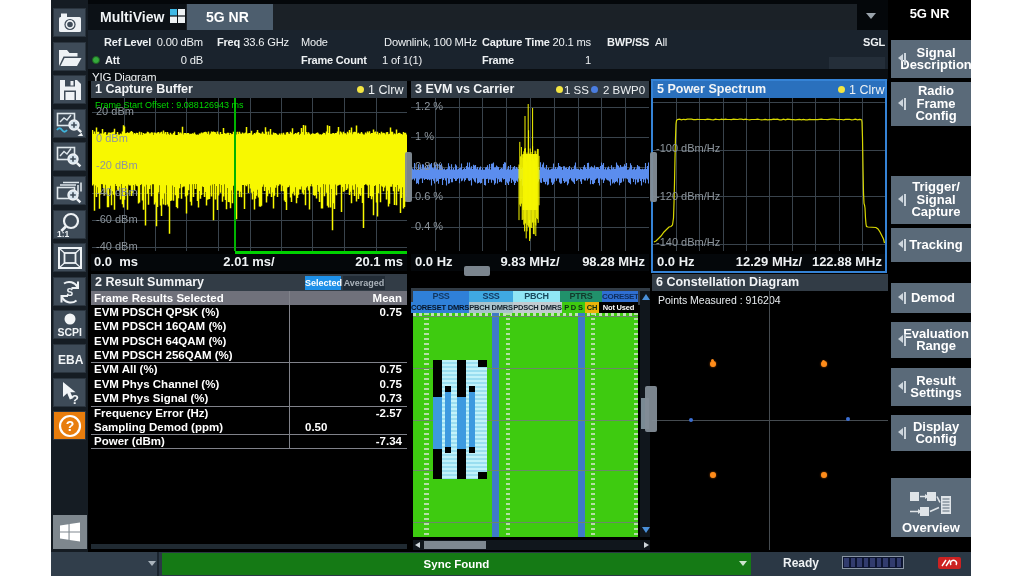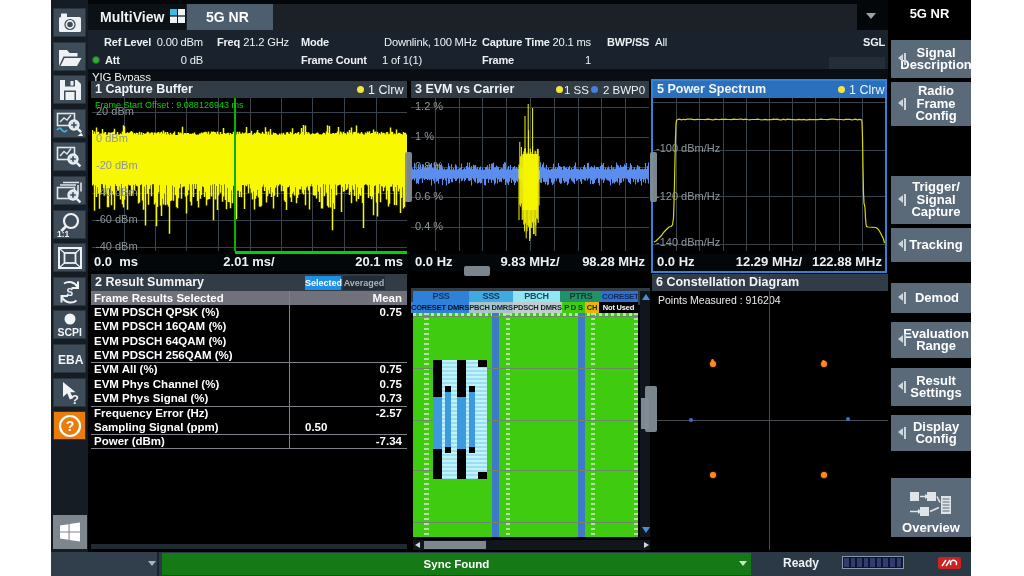--- a/index.html
+++ b/index.html
@@ -137,31 +137,31 @@
       <rect x="8" y="7.6" width="7" height="6.4" fill="#eef2f4"></rect>
     </svg></div>
 <div class="abs b" style="left:187px;top:4px;width:86px;height:26px;background:#4d5e6e;color:#fff;font-size:14px;line-height:26px;padding-left:19px">5G NR</div>
 <div class="abs" style="left:866px;top:13px;width:0;height:0;border-left:5px solid transparent;border-right:5px solid transparent;border-top:6px solid #9aa3ab"></div>
 
 <div class="abs" style="left:88px;top:30px;width:800px;height:39px;background:#1a232d"></div>
 <div class="abs" style="left:88px;top:69px;width:800px;height:12px;background:#0a0e12"></div>
 <div class="abs" style="left:829px;top:57px;width:56px;height:12px;background:#242e39"></div>
 <div class="abs" style="left:104px;top:33px;color:#eef1f3;font-size:11.5px;line-height:18px;height:18px;white-space:nowrap;letter-spacing:-0.2px;font-weight:bold;font-size:11px;">Ref Level</div>
 <div class="abs" style="left:217px;top:33px;color:#eef1f3;font-size:11.5px;line-height:18px;height:18px;white-space:nowrap;letter-spacing:-0.2px;font-weight:bold;font-size:11px;">Freq</div>
-<div class="abs" style="left:301px;top:33px;color:#eef1f3;font-size:11.5px;line-height:18px;height:18px;white-space:nowrap;letter-spacing:-0.2px;font-weight:bold;font-size:11px;">Mode</div>
+<div class="abs" style="left:301px;top:33px;color:#eef1f3;font-size:11.5px;line-height:18px;height:18px;white-space:nowrap;letter-spacing:-0.2px;font-weight:normal;font-size:11px;">Mode</div>
 <div class="abs" style="left:482px;top:33px;color:#eef1f3;font-size:11.5px;line-height:18px;height:18px;white-space:nowrap;letter-spacing:-0.2px;font-weight:bold;font-size:11px;">Capture Time</div>
 <div class="abs" style="left:607px;top:33px;color:#eef1f3;font-size:11.5px;line-height:18px;height:18px;white-space:nowrap;letter-spacing:-0.2px;font-weight:bold;font-size:11px;">BWP/SS</div>
 <div class="abs" style="left:863px;top:33px;color:#eef1f3;font-size:11.5px;line-height:18px;height:18px;white-space:nowrap;letter-spacing:-0.2px;font-weight:bold;font-size:11px;">SGL</div>
 <div class="abs" style="left:105px;top:51px;color:#eef1f3;font-size:11.5px;line-height:18px;height:18px;white-space:nowrap;letter-spacing:-0.2px;font-weight:bold;font-size:11px;">Att</div>
 <div class="abs" style="left:301px;top:51px;color:#eef1f3;font-size:11.5px;line-height:18px;height:18px;white-space:nowrap;letter-spacing:-0.2px;font-weight:bold;font-size:11px;">Frame Count</div>
 <div class="abs" style="left:482px;top:51px;color:#eef1f3;font-size:11.5px;line-height:18px;height:18px;white-space:nowrap;letter-spacing:-0.2px;font-weight:bold;font-size:11px;">Frame</div>
-<div class="abs" style="left:92px;top:68px;color:#eef1f3;font-size:11.5px;line-height:18px;height:18px;white-space:nowrap;letter-spacing:-0.2px;font-weight:normal;">YIG Bypass</div>
+<div class="abs" style="left:92px;top:68px;color:#eef1f3;font-size:11.5px;line-height:18px;height:18px;white-space:nowrap;letter-spacing:-0.2px;font-weight:normal;">YIG Diagram</div>
 <div class="abs" style="left:655px;top:33px;color:#eef1f3;font-size:11.5px;line-height:18px;height:18px;white-space:nowrap;letter-spacing:-0.2px;font-weight:normal;">All</div>
 <div class="abs" style="left:53px;top:33px;width:150px;text-align:right;color:#eef1f3;font-size:11.5px;line-height:18px;height:18px;white-space:nowrap;letter-spacing:-0.2px;font-weight:normal;font-size:11.2px">0.00 dBm</div>
-<div class="abs" style="left:139px;top:33px;width:150px;text-align:right;color:#eef1f3;font-size:11.5px;line-height:18px;height:18px;white-space:nowrap;letter-spacing:-0.2px;font-weight:normal;font-size:11.2px">21.2 GHz</div>
+<div class="abs" style="left:139px;top:33px;width:150px;text-align:right;color:#eef1f3;font-size:11.5px;line-height:18px;height:18px;white-space:nowrap;letter-spacing:-0.2px;font-weight:normal;font-size:11.2px">33.6 GHz</div>
 <div class="abs" style="left:327px;top:33px;width:150px;text-align:right;color:#eef1f3;font-size:11.5px;line-height:18px;height:18px;white-space:nowrap;letter-spacing:-0.2px;font-weight:normal;font-size:11.2px">Downlink, 100 MHz</div>
 <div class="abs" style="left:441px;top:33px;width:150px;text-align:right;color:#eef1f3;font-size:11.5px;line-height:18px;height:18px;white-space:nowrap;letter-spacing:-0.2px;font-weight:normal;font-size:11.2px">20.1 ms</div>
 <div class="abs" style="left:53px;top:51px;width:150px;text-align:right;color:#eef1f3;font-size:11.5px;line-height:18px;height:18px;white-space:nowrap;letter-spacing:-0.2px;font-weight:normal;font-size:11.2px">0 dB</div>
 <div class="abs" style="left:327px;top:51px;width:150px;text-align:center;color:#eef1f3;font-size:11.5px;line-height:18px;height:18px;white-space:nowrap;letter-spacing:-0.2px;font-weight:normal;font-size:11.2px">1 of 1(1)</div>
 <div class="abs" style="left:441px;top:51px;width:150px;text-align:right;color:#eef1f3;font-size:11.5px;line-height:18px;height:18px;white-space:nowrap;letter-spacing:-0.2px;font-weight:normal;font-size:11.2px">1</div>
 <div class="abs" style="left:92px;top:56px;width:8px;height:8px;border-radius:50%;background:#35aa3c;border:1px solid #1d6322"></div>
 
 <div class="hdr" style="left:91px;top:81px;width:316px">1 Capture Buffer</div>
 <div class="dot" style="left:357px;top:86px;background:#f4e642;width:7px;height:7px"></div>
 <div class="abs" style="left:368px;top:82px;color:#eef1f3;font-size:12.5px;line-height:16px">1 Clrw</div>
@@ -271,21 +271,21 @@
 <div class="row" style="left:94px;top:333.7px">EVM PDSCH 64QAM (%)</div>
 <div class="row" style="left:94px;top:348.1px">EVM PDSCH 256QAM (%)</div>
 <div class="row" style="left:94px;top:362.4px">EVM All (%)</div>
 <div class="row" style="left:305px;top:362.4px;width:97px;text-align:right">0.75</div>
 <div class="row" style="left:94px;top:376.8px">EVM Phys Channel (%)</div>
 <div class="row" style="left:305px;top:376.8px;width:97px;text-align:right">0.75</div>
 <div class="row" style="left:94px;top:391.1px">EVM Phys Signal (%)</div>
 <div class="row" style="left:305px;top:391.1px;width:97px;text-align:right">0.73</div>
 <div class="row" style="left:94px;top:405.5px">Frequency Error (Hz)</div>
 <div class="row" style="left:305px;top:405.5px;width:97px;text-align:right">-2.57</div>
-<div class="row" style="left:94px;top:419.8px">Sampling Signal (ppm)</div>
+<div class="row" style="left:94px;top:419.8px">Sampling Demod (ppm)</div>
 <div class="row" style="left:305px;top:419.8px;width:97px;text-align:left">0.50</div>
 <div class="row" style="left:94px;top:434.2px">Power (dBm)</div>
 <div class="row" style="left:305px;top:434.2px;width:97px;text-align:right">-7.34</div>
 <div class="abs" style="left:91px;top:362px;width:316px;height:1px;background:#80828a"></div>
 <div class="abs" style="left:91px;top:406px;width:316px;height:1px;background:#80828a"></div>
 <div class="abs" style="left:91px;top:434px;width:316px;height:1px;background:#80828a"></div>
 <div class="abs" style="left:91px;top:448px;width:316px;height:1px;background:#80828a"></div>
 <div class="abs" style="left:289px;top:291px;width:1px;height:158px;background:#80828a"></div>
 <div class="abs" style="left:91px;top:544px;width:316px;height:5px;background:#202a32"></div>
 <div class="hdr" style="left:411px;top:288px;width:239px">4 Alloc ID vs Symbol X Carrier</div>
@@ -370,21 +370,21 @@
     <div style="padding-left:10px">Trigger/<br>Signal<br>Capture</div>
   </div>
 <div class="sbtn" style="top:228px;height:34px">
     <div class="sarr"></div>
     <div class="sbar"></div>
     <div style="padding-left:10px">Tracking</div>
   </div>
 <div class="sbtn" style="top:283px;height:30px">
     <div class="sarr"></div>
     <div class="sbar"></div>
-    <div style="padding-left:12px">Demod</div>
+    <div style="padding-left:4px">Demod</div>
   </div>
 <div class="sbtn" style="top:322px;height:36px">
     <div class="sarr"></div>
     <div class="sbar"></div>
     <div style="padding-left:10px">Evaluation<br>Range</div>
   </div>
 <div class="sbtn" style="top:368px;height:38px">
     <div class="sarr"></div>
     <div class="sbar"></div>
     <div style="padding-left:10px">Result<br>Settings</div>

